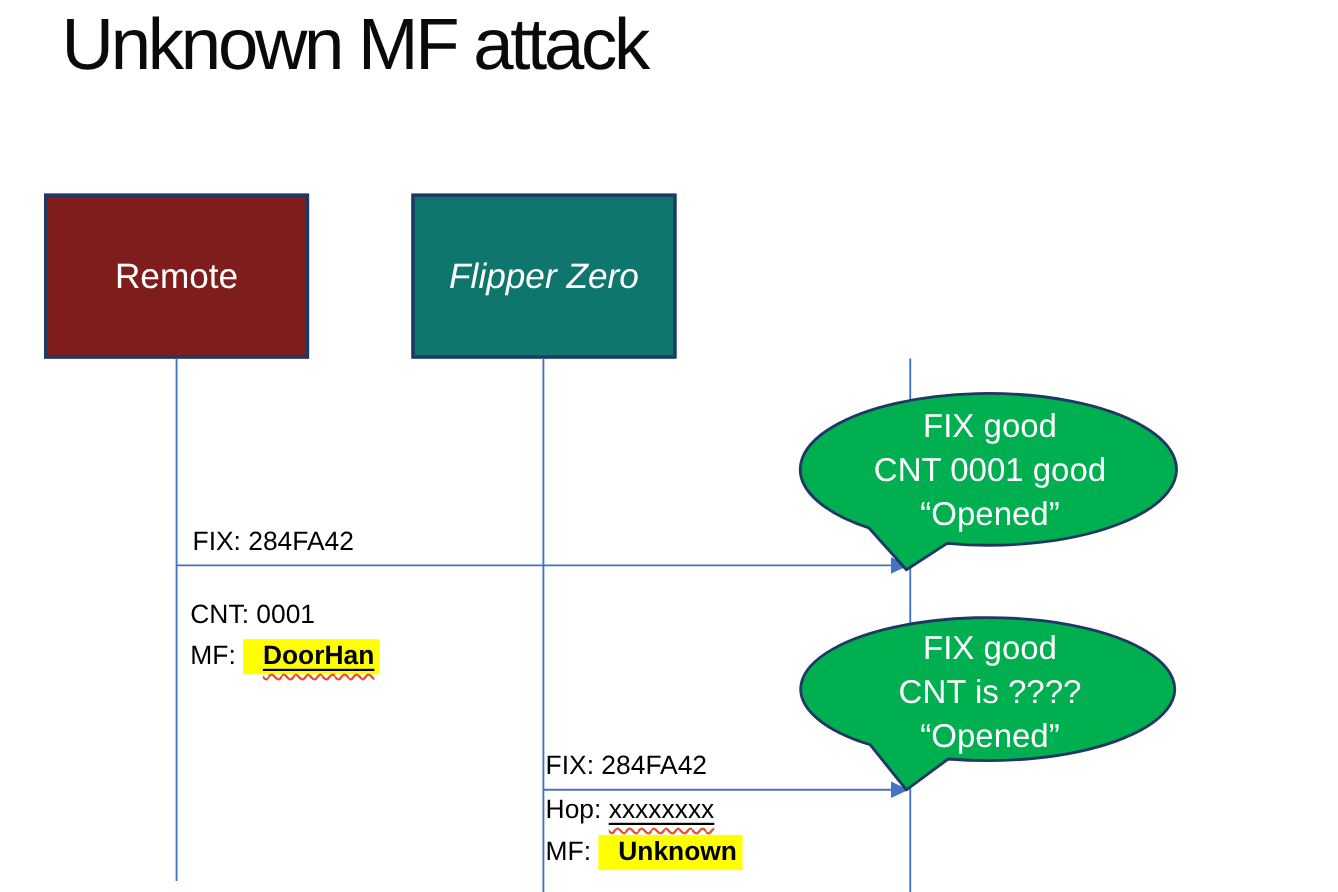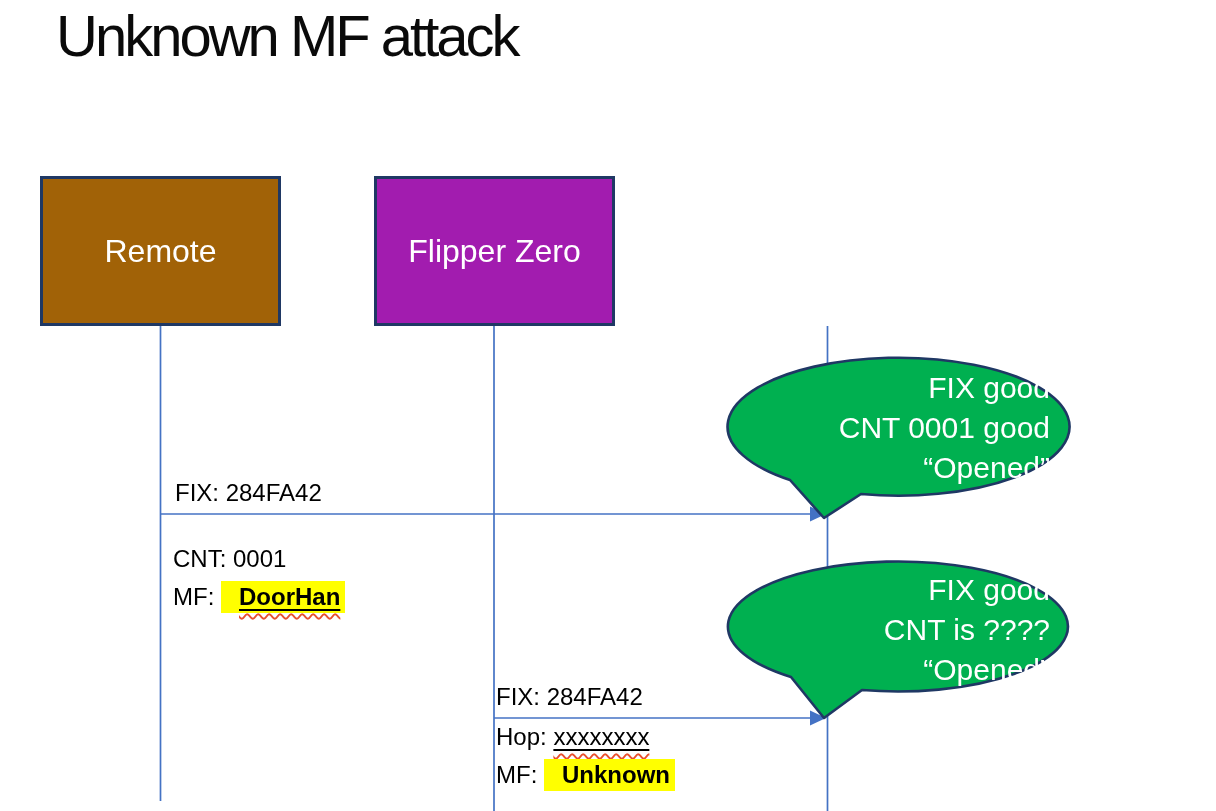--- a/index.html
+++ b/index.html
@@ -11,21 +11,21 @@
     overflow: hidden;
     font-family: "Liberation Sans", sans-serif;
     color: #000;
   }
 
   
   .slide-title {
     position: absolute;
     left: 56px;
     top: 6px;
-    font-size: 58px;
+    font-size: 66px;
     font-weight: 300;
     letter-spacing: -3px;
     line-height: 1.05;
     color: #0a0a0a;
     white-space: nowrap;
   }
 
   
   .actor-box {
     position: absolute;
@@ -33,22 +33,22 @@
     height: 150px;
     box-sizing: border-box;
     border: 3px solid #1f3864;
     display: flex;
     align-items: center;
     justify-content: center;
     color: #ffffff;
     font-size: 32px;
     white-space: nowrap;
   }
-  #box-remote   { left: 40px;  width: 241px; background: #a16207; }
-  #box-flipper  { left: 374px; width: 241px; background: #a21caf; }
+  #box-remote   { left: 40px;  width: 241px; background: #7f1d1d; }
+  #box-flipper  { left: 374px; width: 241px; background: #0f766e; font-style: italic; }
   #box-receiver { left: 708px; width: 239px; background: #00b050; }
 
   
   #diagram-layer {
     position: absolute;
     left: 0; top: 0;
     width: 1216px; height: 811px;
   }
 
   
@@ -79,21 +79,21 @@
 
   #msg1-above { left: 175px; top: 474px; }
   #msg1-below { left: 173px; top: 540px; }
   #msg2-above { left: 496px; top: 678px; }
   #msg2-below { left: 496px; top: 718px; }
 
   
   .bubble-text {
     position: absolute;
     width: 300px;
-    text-align: right;
+    text-align: center;
     color: #ffffff;
     font-size: 30px;
     line-height: 40px;
     white-space: nowrap;
   }
   #bubble1-text { left: 750px; top: 368px; }
   #bubble2-text { left: 750px; top: 570px; }
 </style>
 </head>
 <body>

